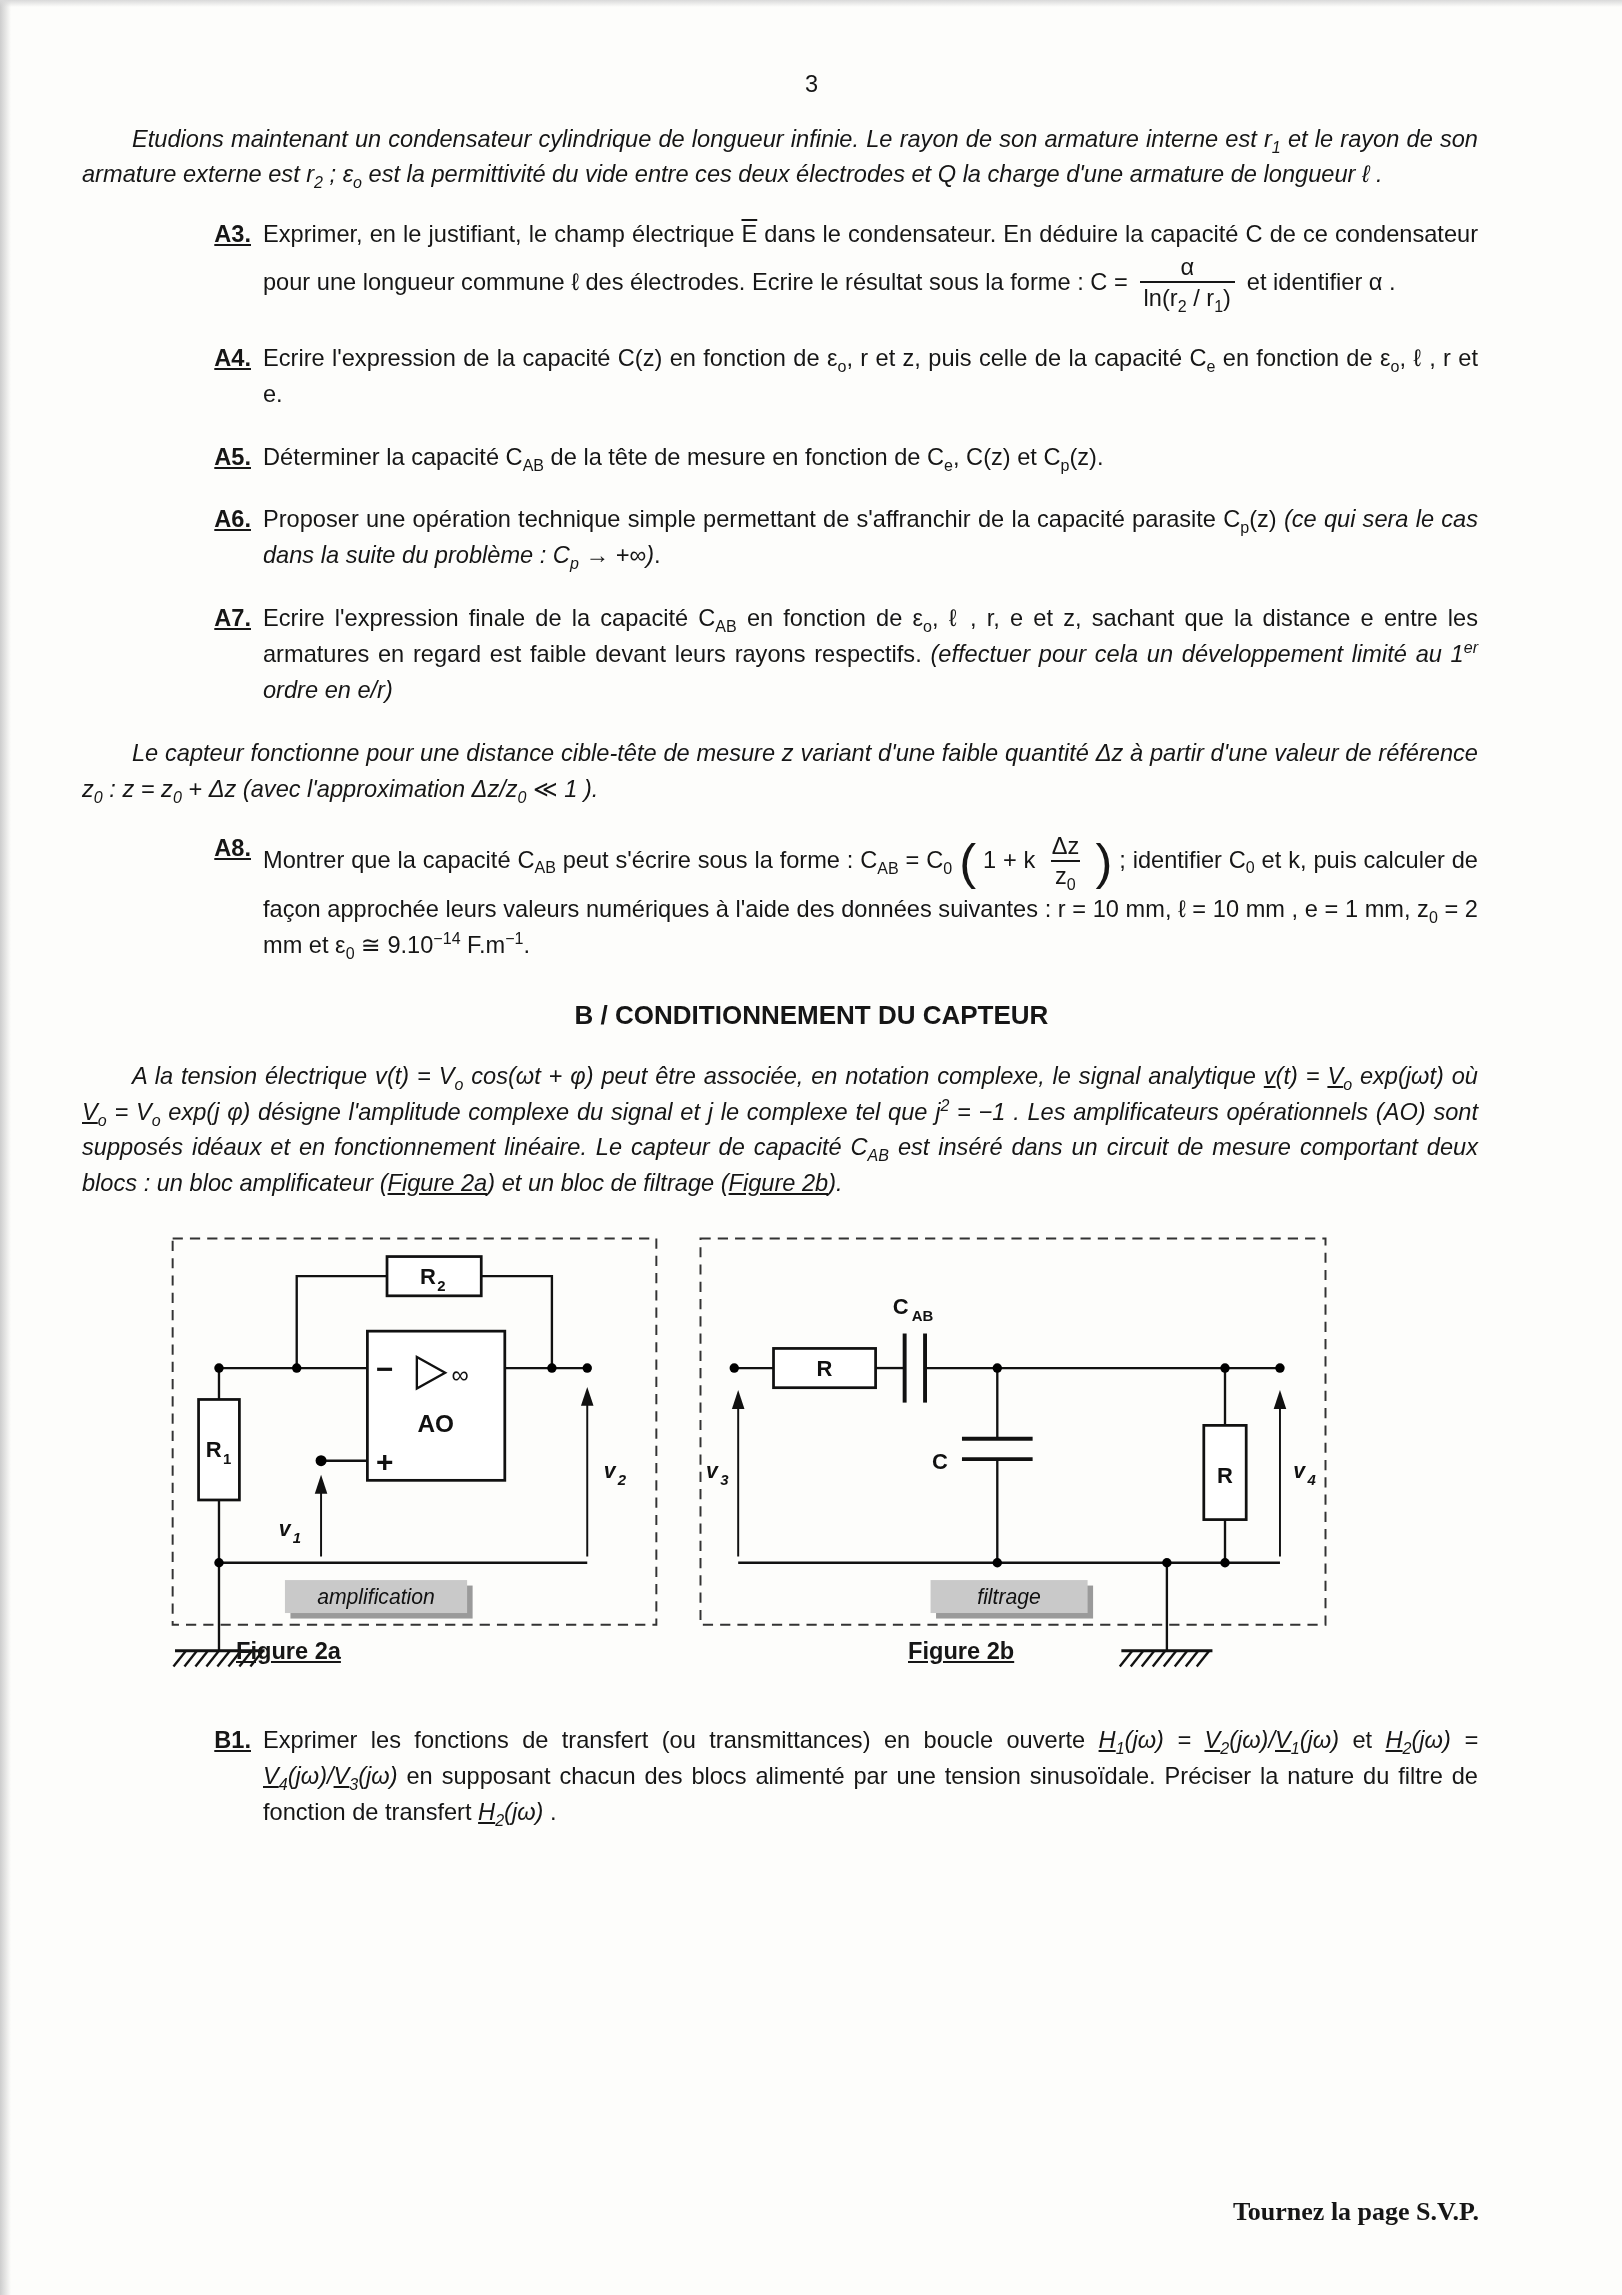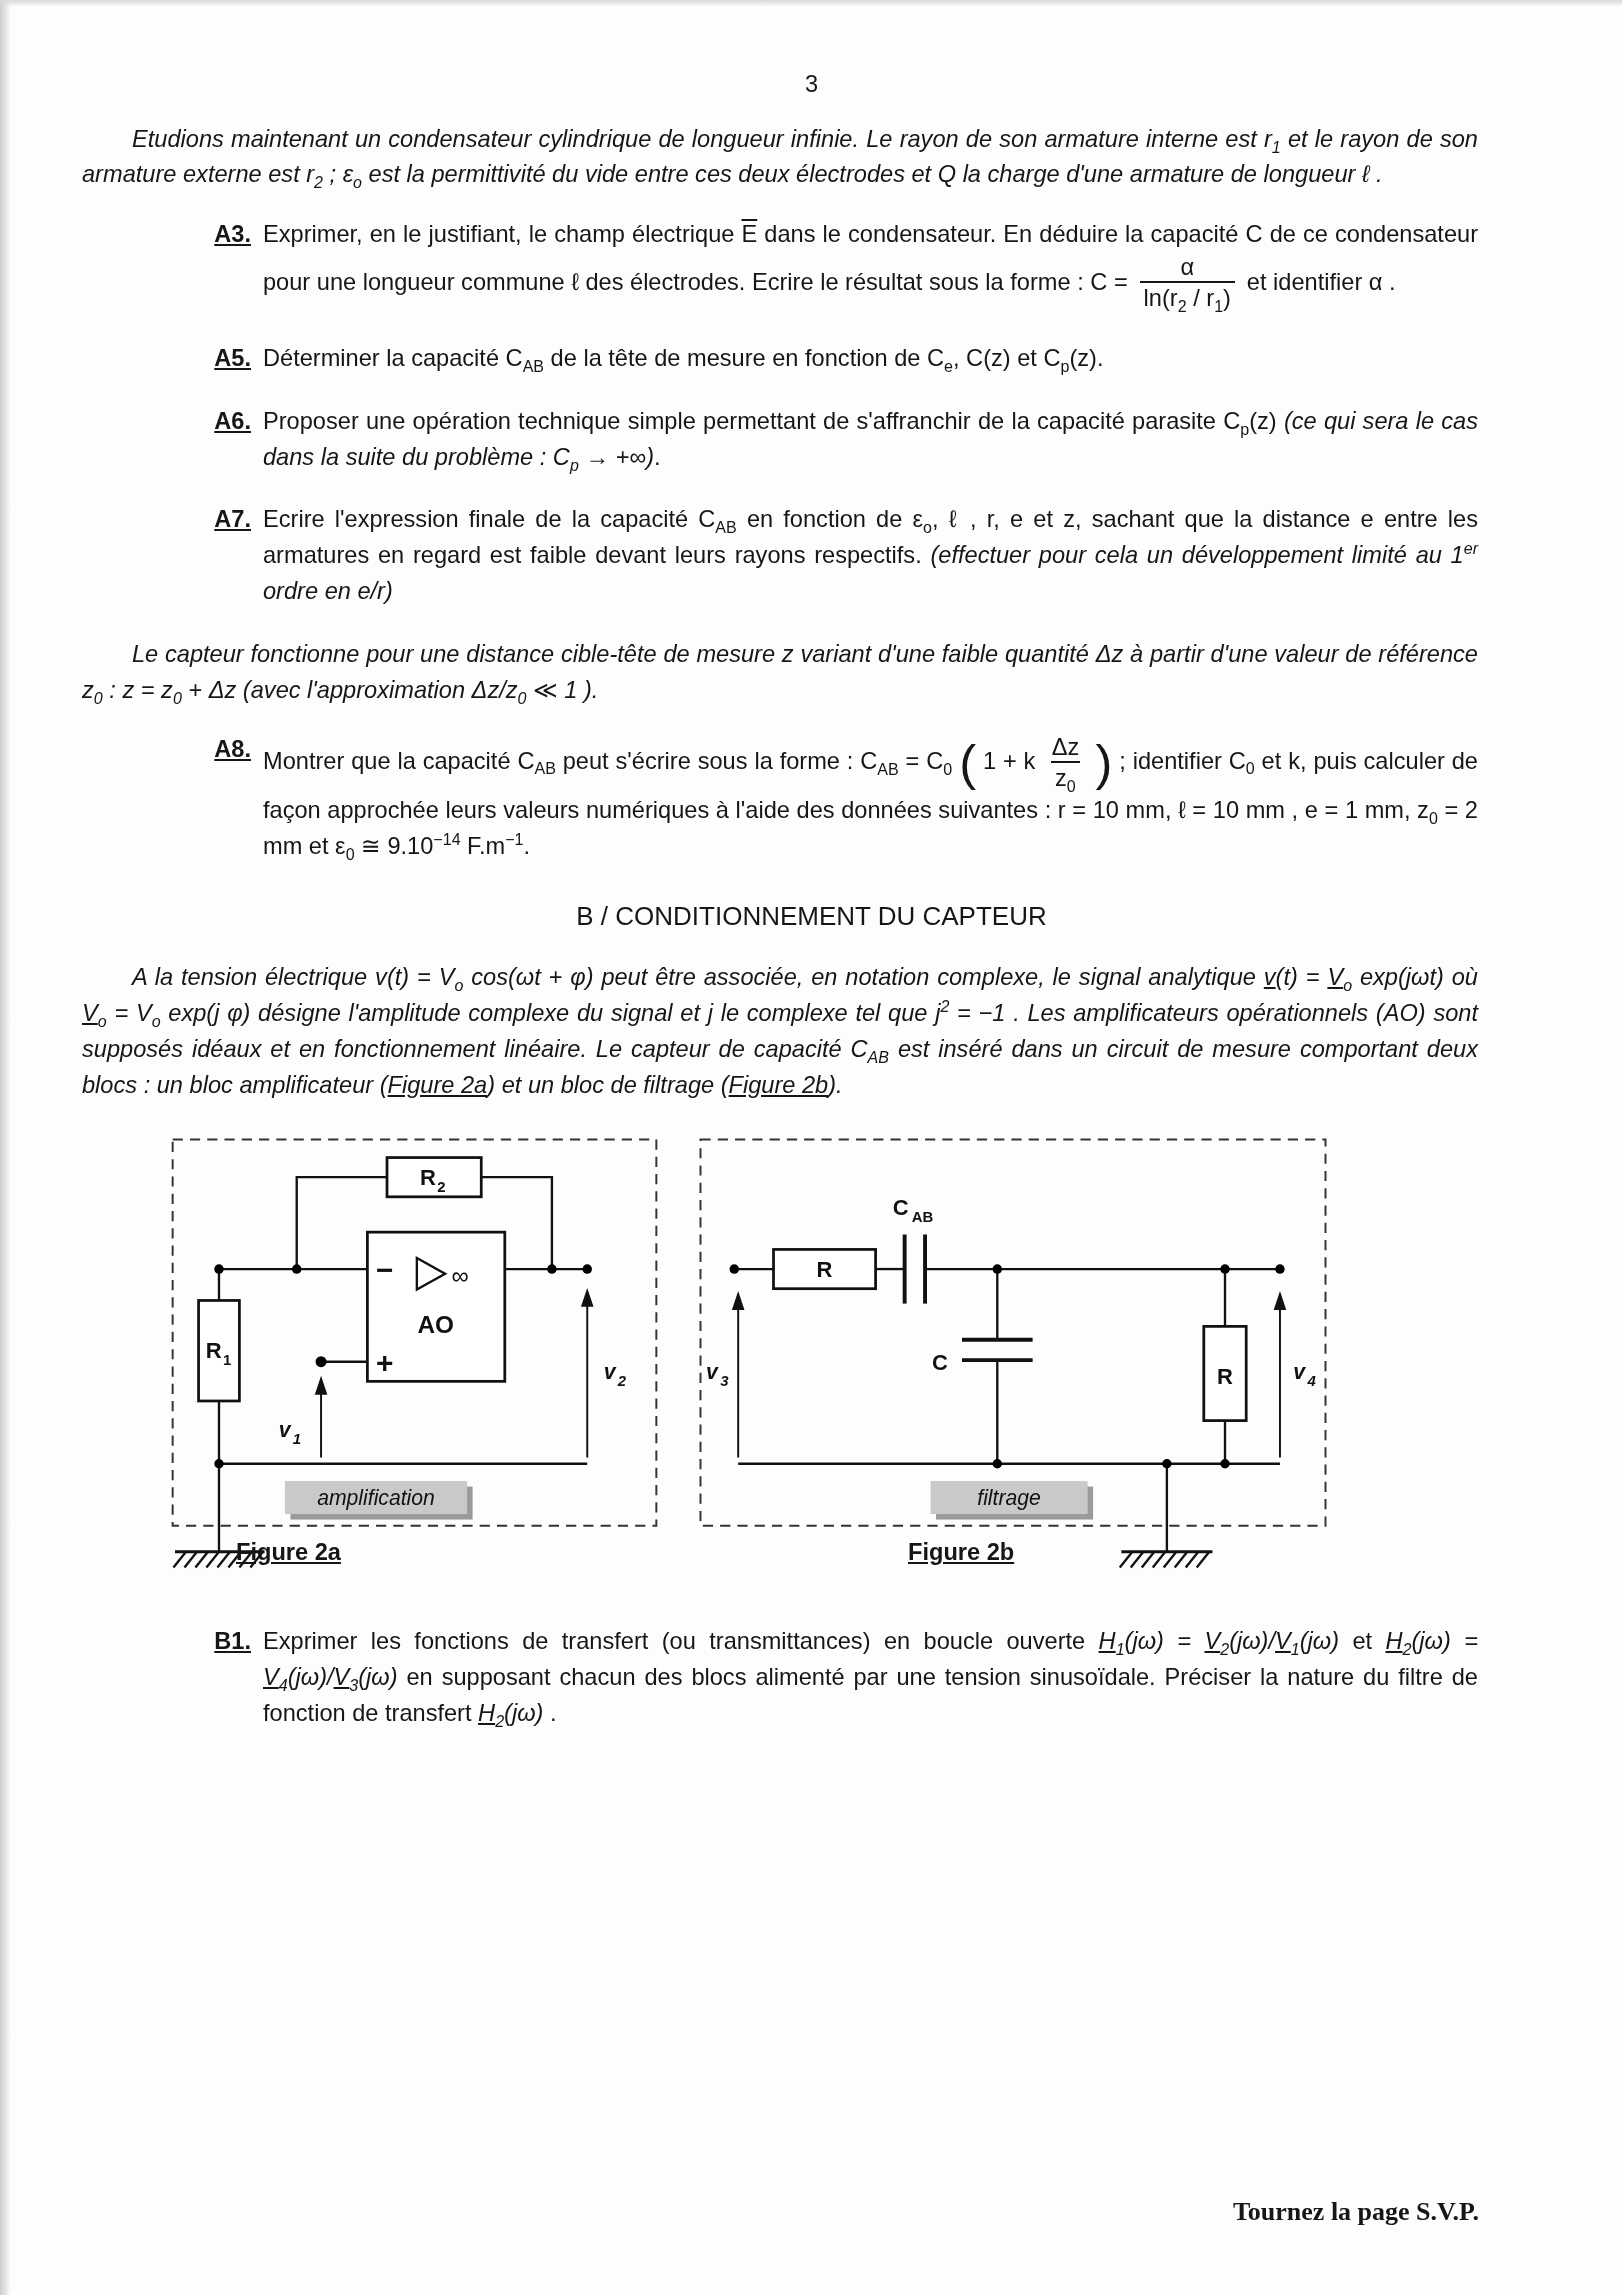--- a/index.html
+++ b/index.html
@@ -23,21 +23,21 @@
   .qlabel { flex: 0 0 98px; font-weight: bold; text-decoration: underline; text-align: right; }
   .qbody { flex: 1 1 auto; text-align: justify; margin-left: 12px; }
   sub, sup { font-size: 68%; line-height: 0; }
   .nowrap { white-space: nowrap; }
   .frac { display: inline-flex; flex-direction: column; align-items: center;
           vertical-align: middle; margin: 1.6px 5.5px; line-height: 1.15; text-indent: 0; }
   .frac .num { padding: 0 3.9px; }
   .frac .den { border-top: 2px solid #161616; padding: 1.6px 3.9px 0; }
   .ebar { text-decoration: overline; }
   .bigp { font-size: 215%; font-weight: 400; vertical-align: middle; line-height: .9; }
-  .bheading { text-align: center; font-weight: normal; font-size: 26px; margin: 36px 0 28px; }
+  .bheading { text-align: center; font-weight: bold; font-size: 26px; margin: 36px 0 28px; }
   .figures { position: relative; display: flex; gap: 33px; margin: 31px 0 0 167px; height: 446px; }
   .figcap { position: absolute; top: 405px; font-weight: bold; text-decoration: underline; font-size: 23.6px; }
   svg text { font-family: "Liberation Sans", "DejaVu Sans", sans-serif; fill: #111; }
   .wire   { stroke: #111; stroke-width: 3; fill: none; }
   .plate  { stroke: #111; stroke-width: 5; fill: none; }
   .comp   { fill: #fff; stroke: #111; stroke-width: 3.5; }
   .dash   { fill: none; stroke: #333; stroke-width: 2.5; stroke-dasharray: 13 9; }
   .varrow { stroke: #111; stroke-width: 2.5; }
   .gnd    { stroke: #111; }
   .tlab { font-size: 28px; font-weight: bold; }
@@ -60,20 +60,24 @@
   <p class="para italic indent">Etudions maintenant un condensateur cylindrique de longueur infinie. Le rayon de son armature interne est r<sub>1</sub> et le rayon de son armature externe est r<sub>2</sub> ; ε<sub>o</sub> est la permittivité du vide entre ces deux électrodes et Q la charge d'une armature de longueur ℓ .</p>
 
   <div class="q">
     <div class="qlabel">A3.</div>
     <div class="qbody">Exprimer, en le justifiant, le champ électrique <span class="ebar">E</span> dans le condensateur. En déduire la capacité C de ce condensateur pour une longueur commune ℓ des électrodes. Ecrire le résultat sous la forme : <span class="nowrap">C = <span class="frac">
             <span class="num">α</span>
             <span class="den">ln(r<sub>2</sub> / r<sub>1</sub>)</span>
           </span></span> et identifier α .</div>
   </div>
 
+  <div class="q">
+    <div class="qlabel">A4.</div>
+    <div class="qbody">Ecrire l'expression de la capacité C(z) en fonction de ε<sub>o</sub>, r et z, puis celle de la capacité C<sub>e</sub> en fonction de ε<sub>o</sub>, ℓ , r et e.</div>
+  </div>
 
   <div class="q">
     <div class="qlabel">A5.</div>
     <div class="qbody">Déterminer la capacité C<sub>AB</sub> de la tête de mesure en fonction de C<sub>e</sub>, C(z) et C<sub>p</sub>(z).</div>
   </div>
 
   <div class="q">
     <div class="qlabel">A6.</div>
     <div class="qbody">Proposer une opération technique simple permettant de s'affranchir de la capacité parasite C<sub>p</sub>(z) <i>(ce qui sera le cas dans la suite du problème : C<sub>p</sub> → +∞)</i>.</div>
   </div>

